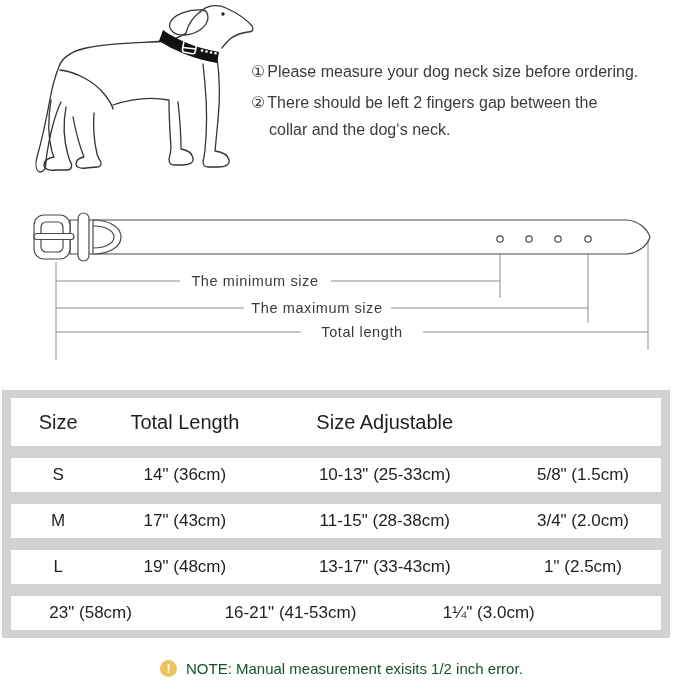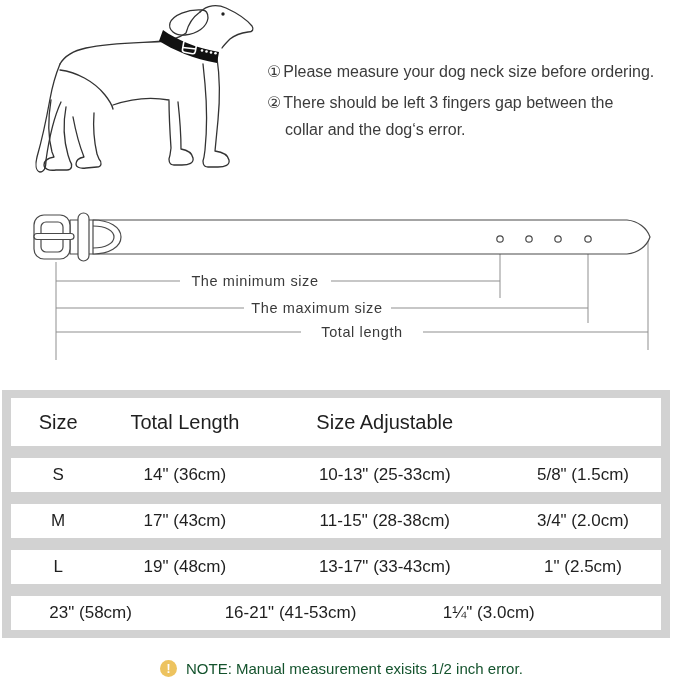--- a/index.html
+++ b/index.html
@@ -6,21 +6,21 @@
   .canvas{
     position:relative;width:679px;height:690px;background:#ffffff;overflow:hidden;
     font-family:"Liberation Sans","DejaVu Sans",sans-serif;color:#333;
   }
   svg{display:block;}
   .dog-svg{position:absolute;left:18px;top:0px;}
   .belt-svg{position:absolute;left:20px;top:200px;}
 
   
   .instructions{position:absolute;left:251px;top:58px;width:426px;font-size:16px;line-height:27px;color:#3b3b3b;}
-  .instr-line{white-space:nowrap;margin-left:16px;}
+  .instr-line{white-space:nowrap;}
   .instr-line .marker{margin-right:2px;font-size:16px;color:#3b3b3b;}
   .instr-cont{padding-left:18px;}
   .instr-gap{margin-top:4px;}
 
   
   .dim-label{font-family:"Liberation Sans","DejaVu Sans",sans-serif;font-size:14.5px;letter-spacing:0.6px;fill:#3a3a3a;}
 
   
   .size-table{
     position:absolute;left:2px;top:390px;width:668px;height:248px;box-sizing:border-box;
@@ -88,23 +88,23 @@
       <circle cx="193" cy="52.5" r="1.3"></circle>
       <circle cx="197.5" cy="53.3" r="1.3"></circle>
     </g>
   </svg>
 
   <div class="instructions">
     <div class="instr-line">
       <span class="marker">①</span><span>Please measure your dog neck size before ordering.</span>
     </div>
     <div class="instr-line instr-gap">
-      <span class="marker">②</span><span>There should be left 3 fingers gap between the</span>
+      <span class="marker">②</span><span>There should be left 2 fingers gap between the</span>
     </div>
-    <div class="instr-line instr-cont">collar and the dog‘s error.</div>
+    <div class="instr-line instr-cont">collar and the dog‘s neck.</div>
   </div>
 
   <svg class="belt-svg" width="650" height="165" viewBox="0 0 650 165">
 
     <g stroke="#8f8f8f" stroke-width="1" fill="none">
       <path d="M36,62 L36,160"></path>
       <path d="M480,52 L480,98"></path>
       <path d="M568,52 L568,123"></path>
       <path d="M628,38 L628,150"></path>
       <path d="M36,81 L160,81 M311,81 L480,81"></path>

